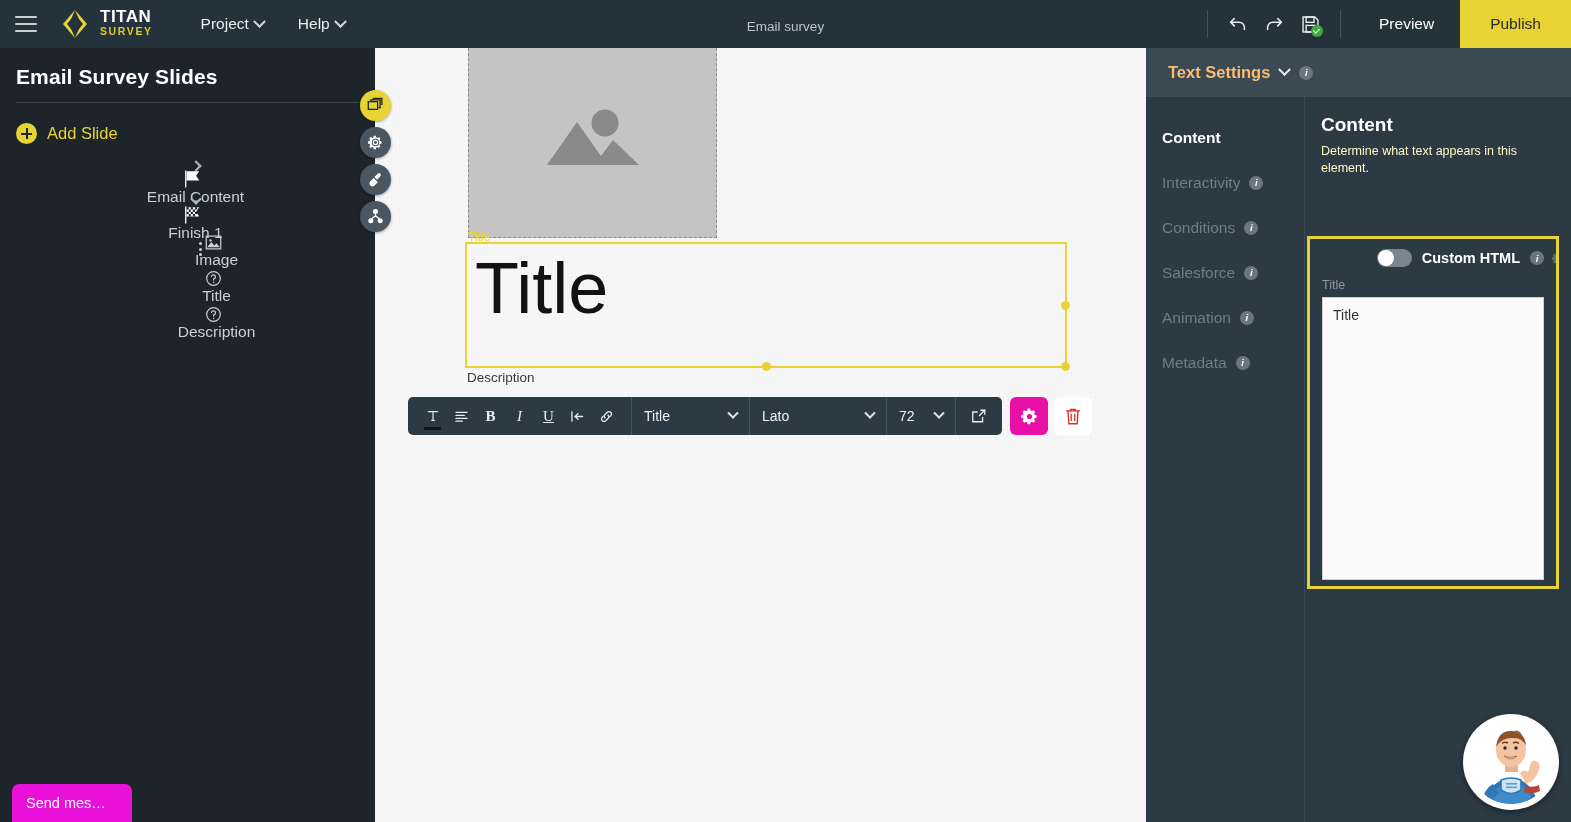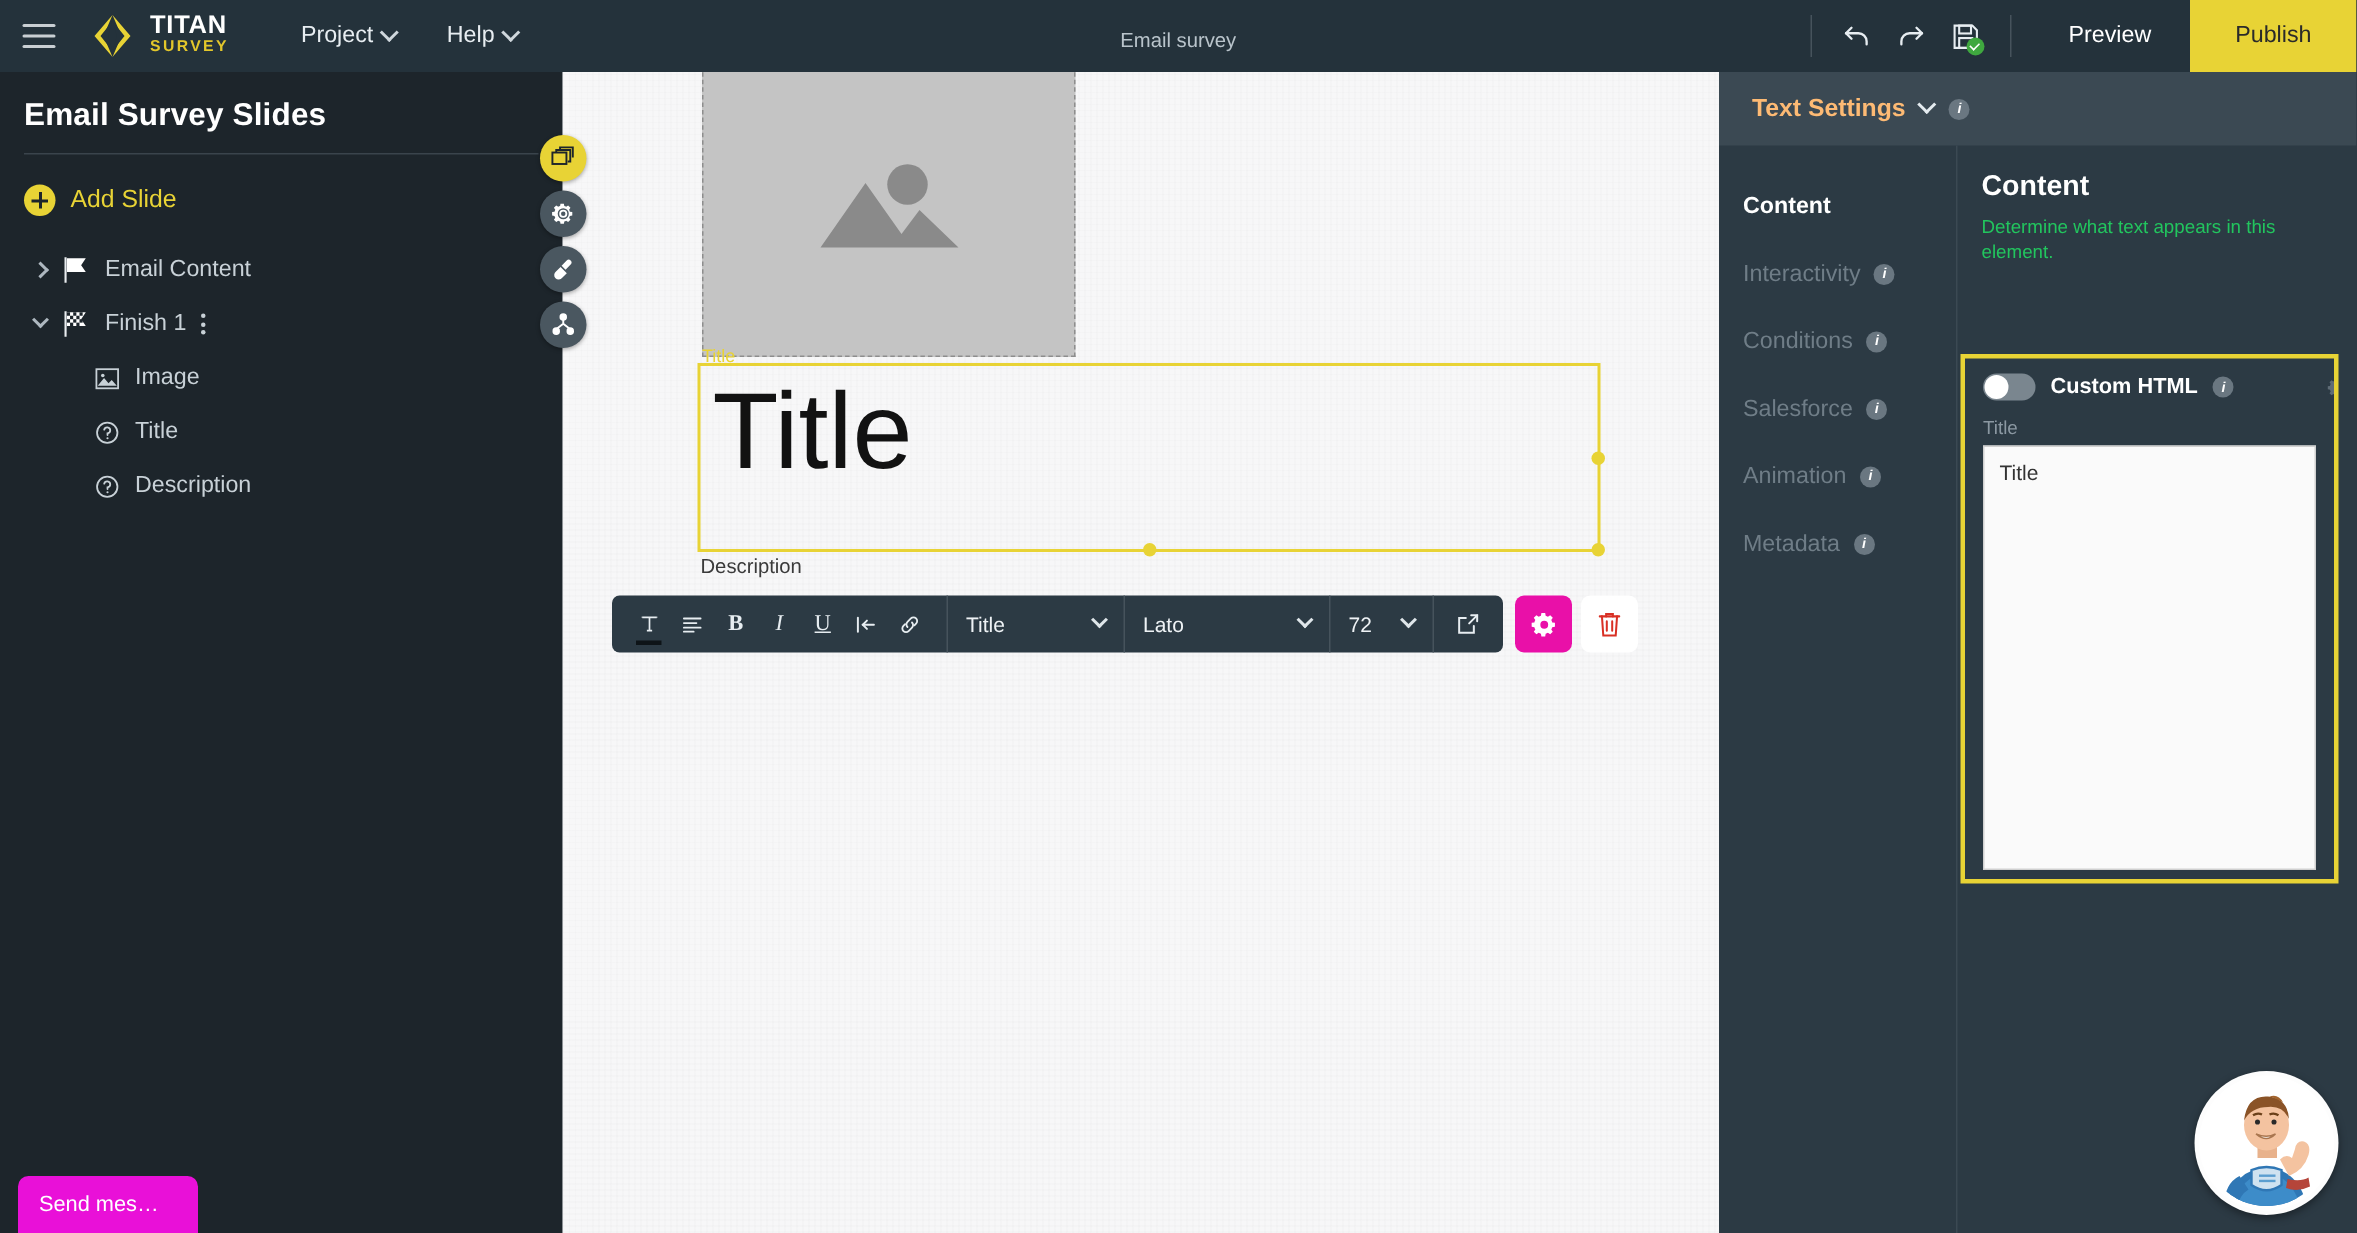--- a/index.html
+++ b/index.html
@@ -56,21 +56,21 @@
   .sb-title{ font-size:21px; font-weight:700; color:#fff; padding:17px 16px 0 16px; letter-spacing:.1px; }
   .sb-rule{ height:1px; background:#3a444c; margin:13px 16px 0 16px; }
   .add-slide{ display:flex; align-items:center; gap:10px; margin:20px 0 0 16px; cursor:pointer; width:max-content; }
   .plus-circle{ width:21px; height:21px; border-radius:50%; background:#e8d335; position:relative; }
   .plus-circle::before,.plus-circle::after{ content:""; position:absolute; background:#1d252b; }
   .plus-circle::before{ left:5px; top:9.5px; width:11px; height:2px; }
   .plus-circle::after{ left:9.5px; top:5px; width:2px; height:11px; }
   .add-slide-lbl{ font-size:16.5px; color:#e8d335; }
 
   .tree{ margin-top:18px; }
-  .tree-row{ display:flex; align-items:center; height:36px; padding-left:16px; cursor:pointer; }
+  .tree-row{ display:flex; align-items:center; height:36px; padding-left:16px; cursor:pointer;flex-direction:column; }
   .tree-row.lvl2{ padding-left:58px; }
   .tw{ width:22px; display:flex; align-items:center; justify-content:center; }
   .chev{ width:8px; height:8px; border-right:2px solid #aeb8c0; border-bottom:2px solid #aeb8c0; }
   .chev.right{ transform:rotate(-45deg); }
   .chev.down{ transform:rotate(45deg) translate(-2px,-2px); }
   .tree-ico{ width:26px; display:flex; align-items:center; justify-content:center; margin-right:6px; }
   .tree-lbl{ font-size:15.5px; color:#c8d1d7; }
   .kebab{ margin-left:10px; display:flex; flex-direction:column; gap:2.5px; cursor:pointer; }
   .kebab i{ width:3px; height:3px; border-radius:50%; background:#c8d1d7; display:block; }
 
@@ -152,25 +152,25 @@
          vertical-align:middle; }
 
   .rp-body{ display:flex; height:725px; }
   .rp-nav{ width:159px; padding-top:18px; border-right:1px solid #3b4953; height:100%; }
   .rp-nav-item{ height:45px; display:flex; align-items:center; padding-left:16px; gap:9px; cursor:pointer; }
   .rp-nav-item .lbl{ font-size:15.5px; color:#6f7d87; }
   .rp-nav-item.active .lbl{ color:#ffffff; font-weight:700; }
 
   .rp-content{ flex:1; padding:17px 0 0 16px; position:relative; }
   .rp-content h2{ font-size:19px; font-weight:700; color:#fff; }
-  .rp-content .sub{ font-size:12.5px; color:#22c55e; margin-top:7px; line-height:1.35; max-width:215px; }
+  .rp-content .sub{ font-size:12.5px; color:#fef9c3; margin-top:7px; line-height:1.35; max-width:215px; }
 
   .html-card{ position:absolute; left:2px; top:139px; width:252px; height:353px;
               border:3px solid #e8d335; padding:10px 12px 12px 12px; overflow:hidden; }
-  .toggle-row{ display:flex; align-items:center; gap:10px; position:relative; }
+  .toggle-row{ display:flex; align-items:center; gap:10px; position:relative;justify-content:flex-end; }
   .toggle{ width:35px; height:18px; border-radius:9px; background:#7a868f; position:relative; cursor:pointer; }
   .toggle .knob{ position:absolute; left:1px; top:1px; width:16px; height:16px; border-radius:50%; background:#fff; }
   .toggle-lbl{ font-size:14.5px; color:#fff; font-weight:700; }
   .card-gear{ position:absolute; right:-22px; top:2px; opacity:.55; }
   .text-lbl{ font-size:12.5px; color:#8b98a2; margin-top:11px; }
   .ta{ margin-top:5px; width:100%; height:283px; background:#fafafa; border:1px solid #d0d0d0;
        padding:9px 10px; font-size:14px; color:#333; font-family:"Liberation Sans", sans-serif; resize:none; outline:none; }
 
   
   .avatar{ position:absolute; right:12px; bottom:12px; width:96px; height:96px; border-radius:50%;

